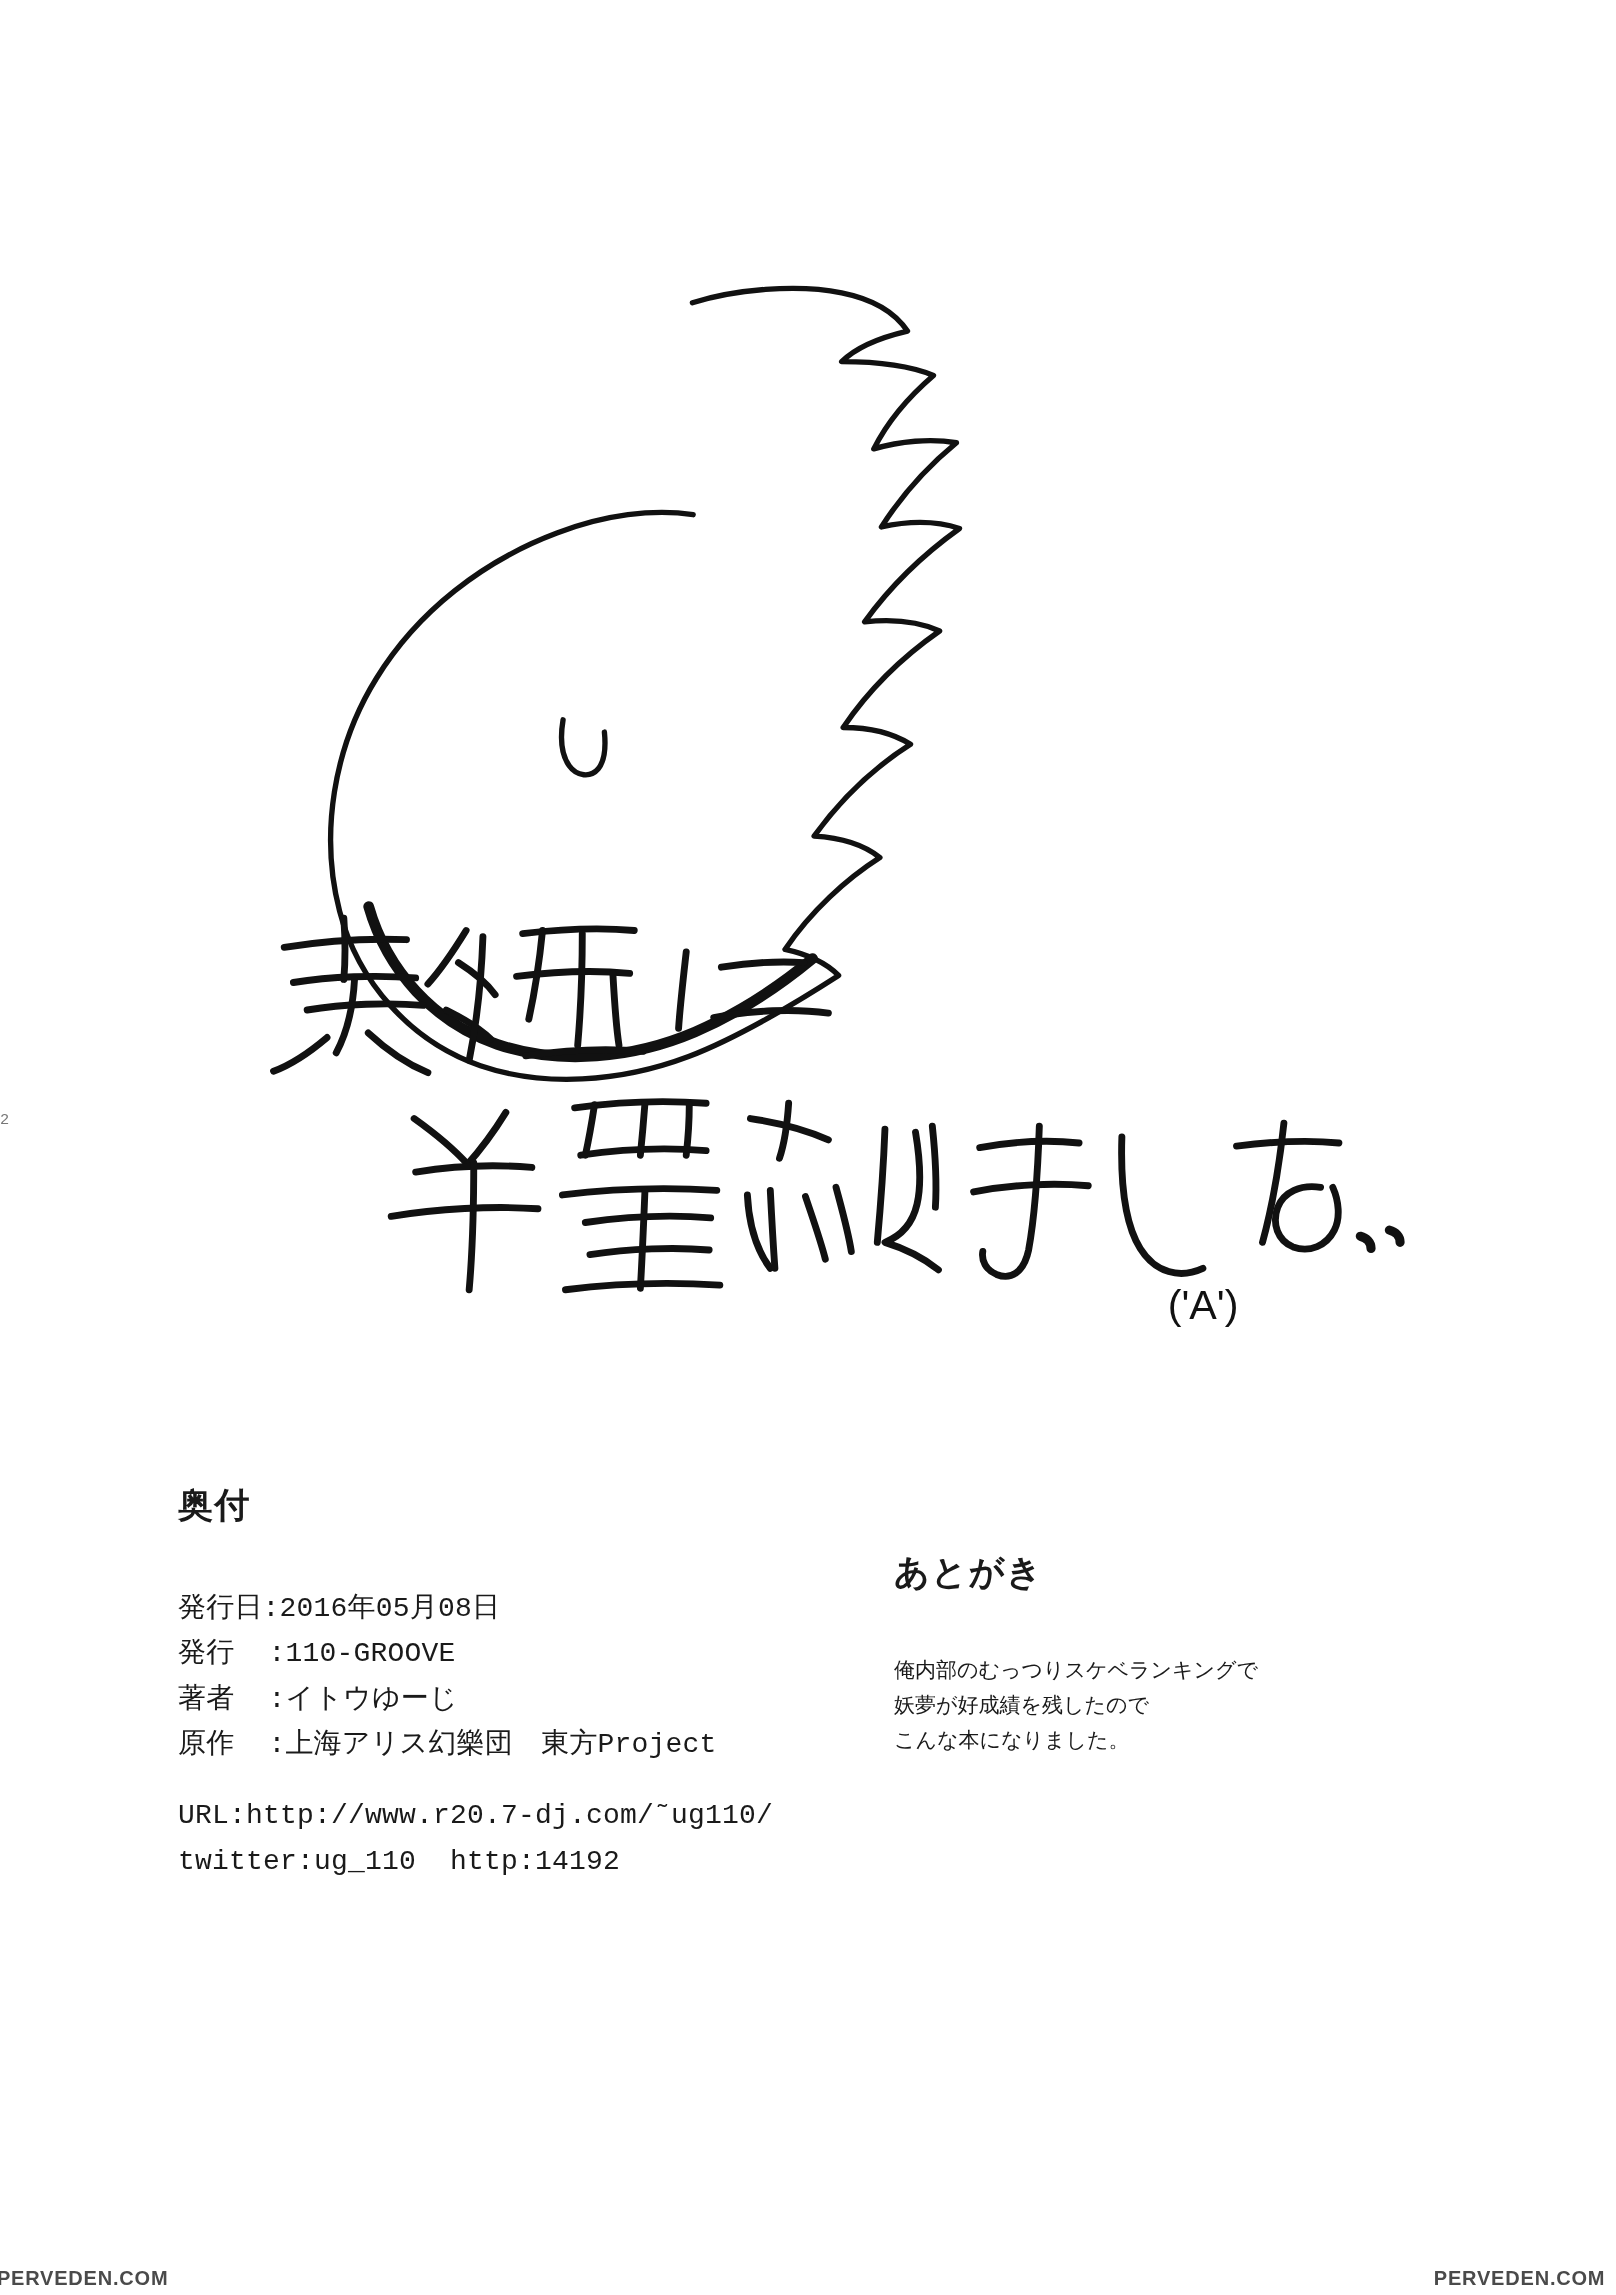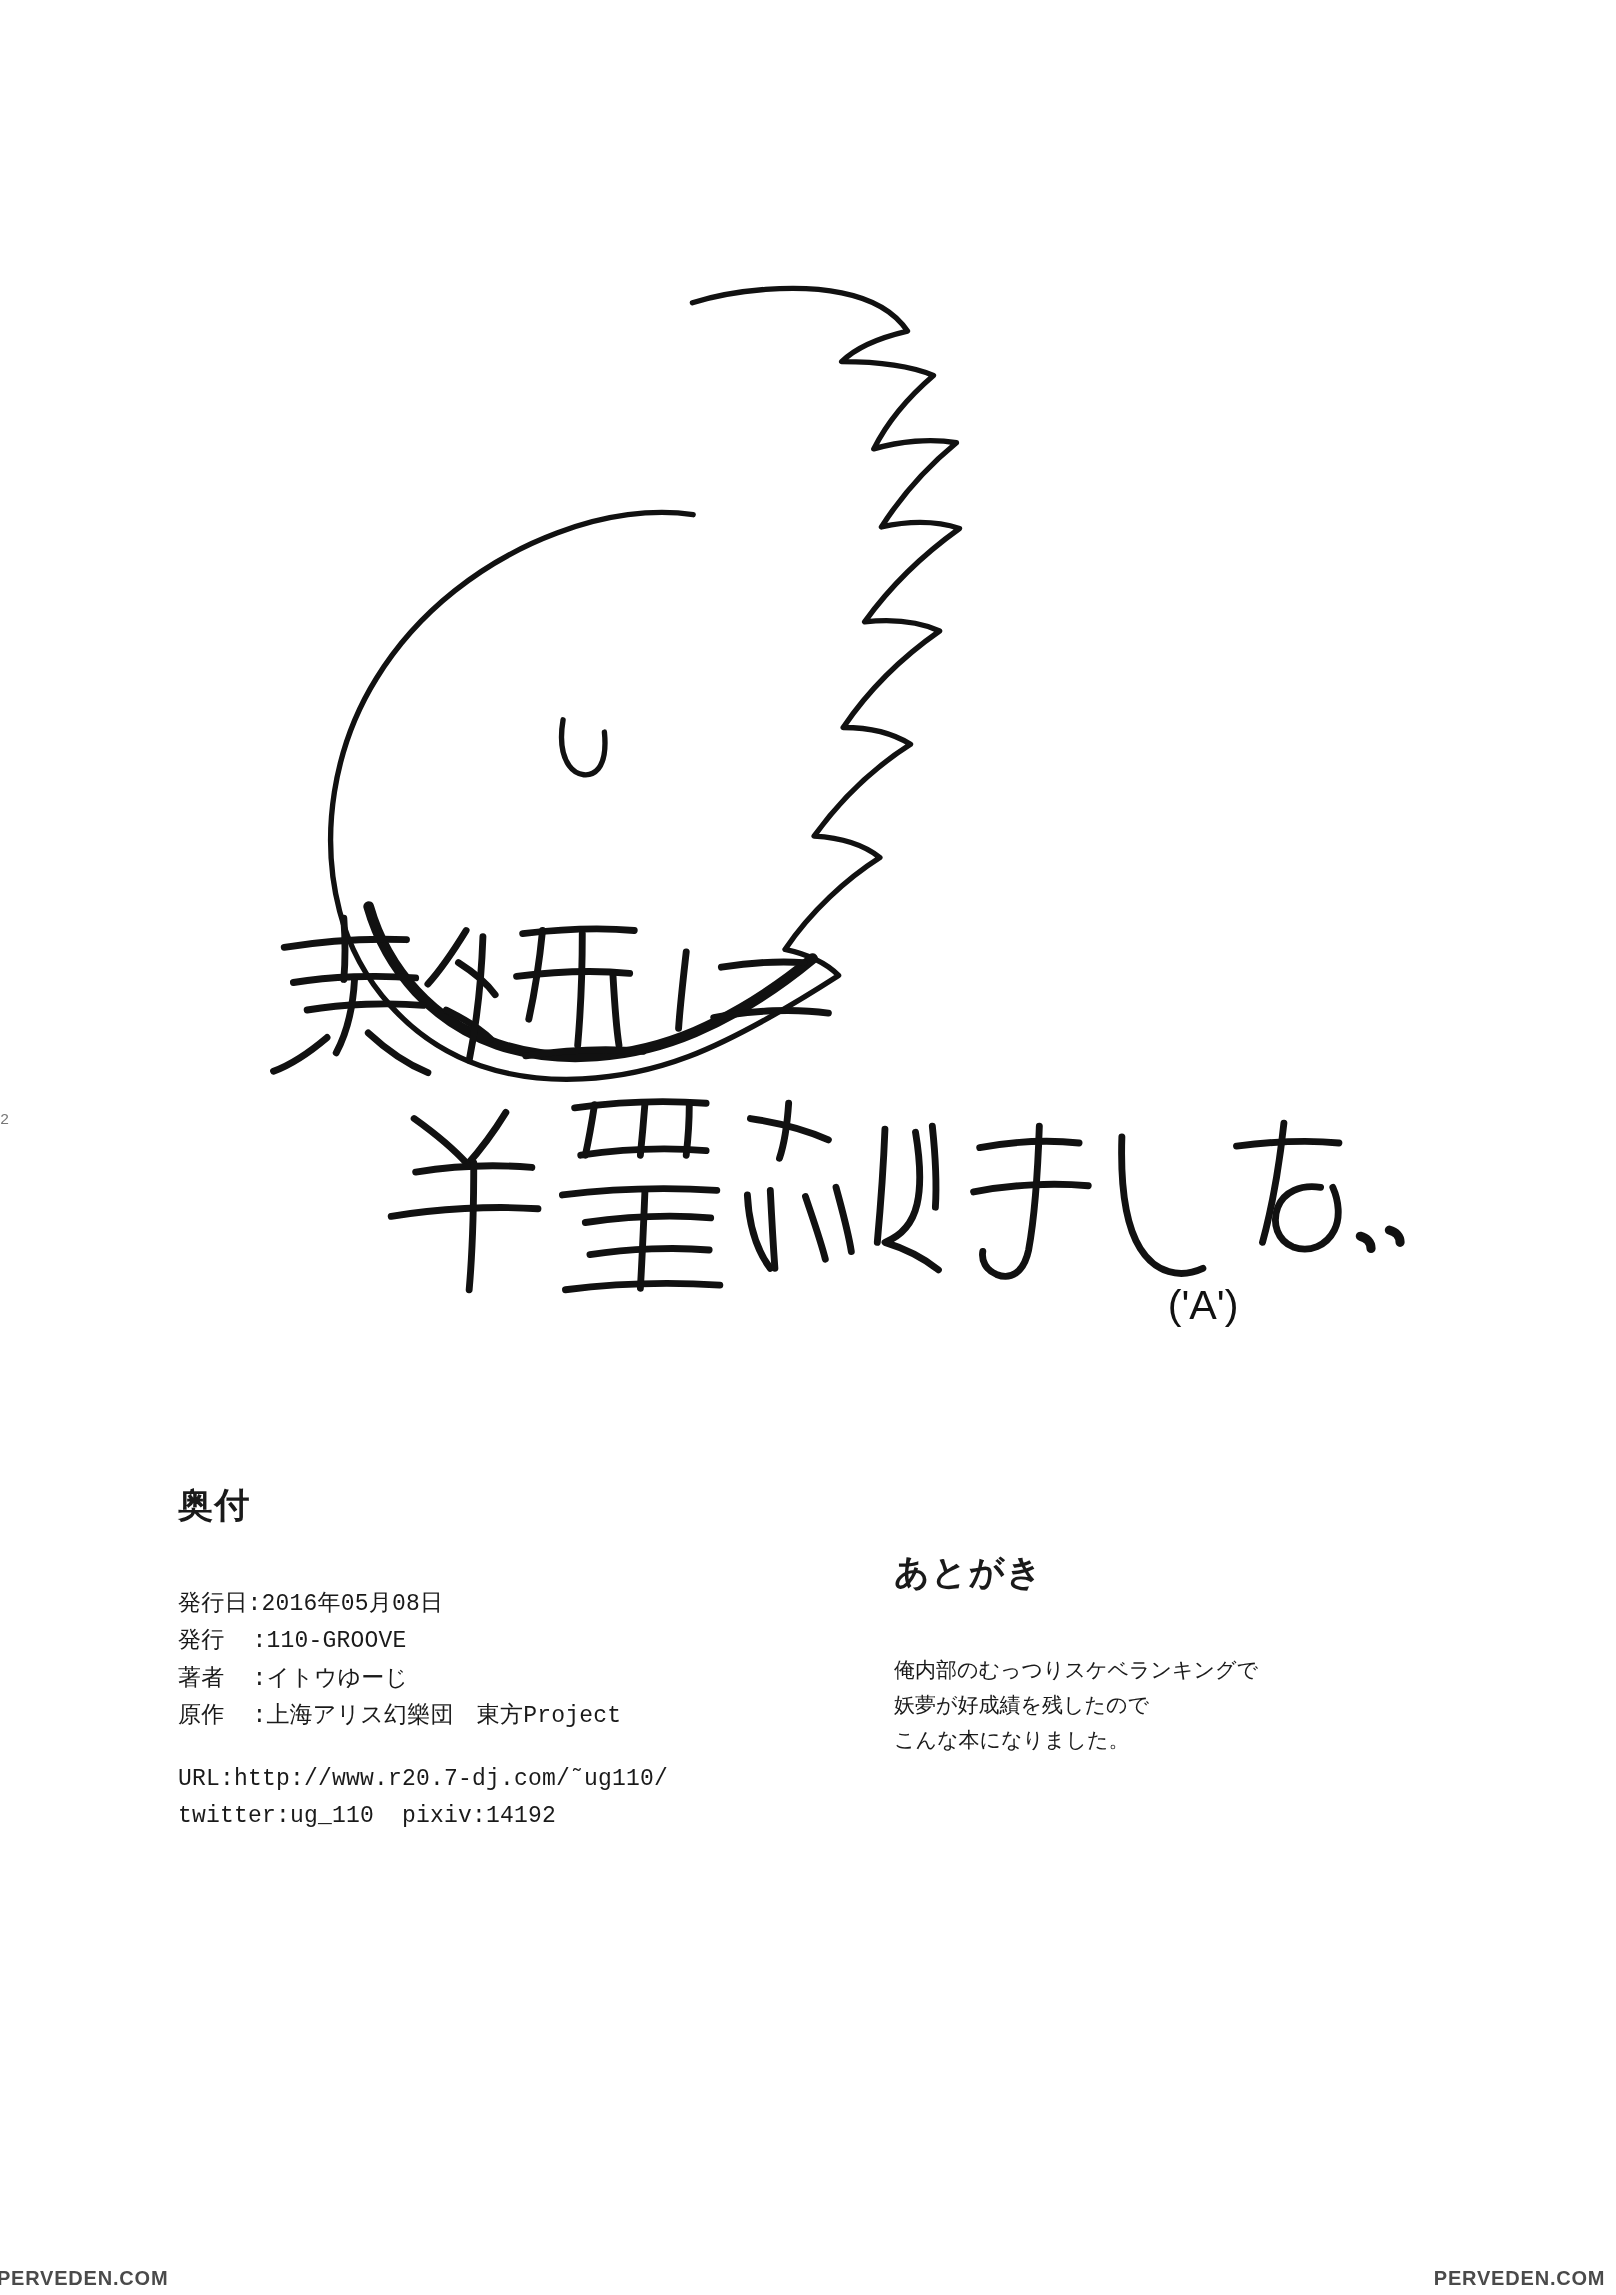--- a/index.html
+++ b/index.html
@@ -71,21 +71,21 @@
   .section-heading {
     font-size: 35px;
     font-weight: bold;
     letter-spacing: 1.5px;
     margin: 0 0 60px 0;
     line-height: 1.2;
   }
 
   .mono-block {
     font-family: "Liberation Mono", monospace;
-    font-size: 23px;
+    font-size: 28px;
     line-height: 1.62;
     letter-spacing: 0.2px;
     white-space: pre;
     margin: 0;
   }
   .mono-block + .mono-block {
     margin-top: 26px;
   }
   .gap-large {
     margin-top: 31px;
@@ -249,21 +249,21 @@
     </svg>
   </div>
 
   <div class="colophon">
     <h2 class="section-heading">奥付</h2>
     <p class="mono-block">発行日:2016年05月08日
 発行  :110-GROOVE
 著者  :イトウゆーじ
 原作  :上海アリス幻樂団　東方Project</p>
     <p class="mono-block">URL:http://www.r20.7-dj.com/˜ug110/
-twitter:ug_110  pixiv:14192</p>
+twitter:ug_110  http:14192</p>
   </div>
 
   <div class="afterword">
     <h2 class="section-heading">あとがき</h2>
     <p class="body-block">俺内部のむっつりスケベランキングで
 妖夢が好成績を残したので
 こんな本になりました。</p>
   </div>
 
   <div class="edge-number">2</div>

